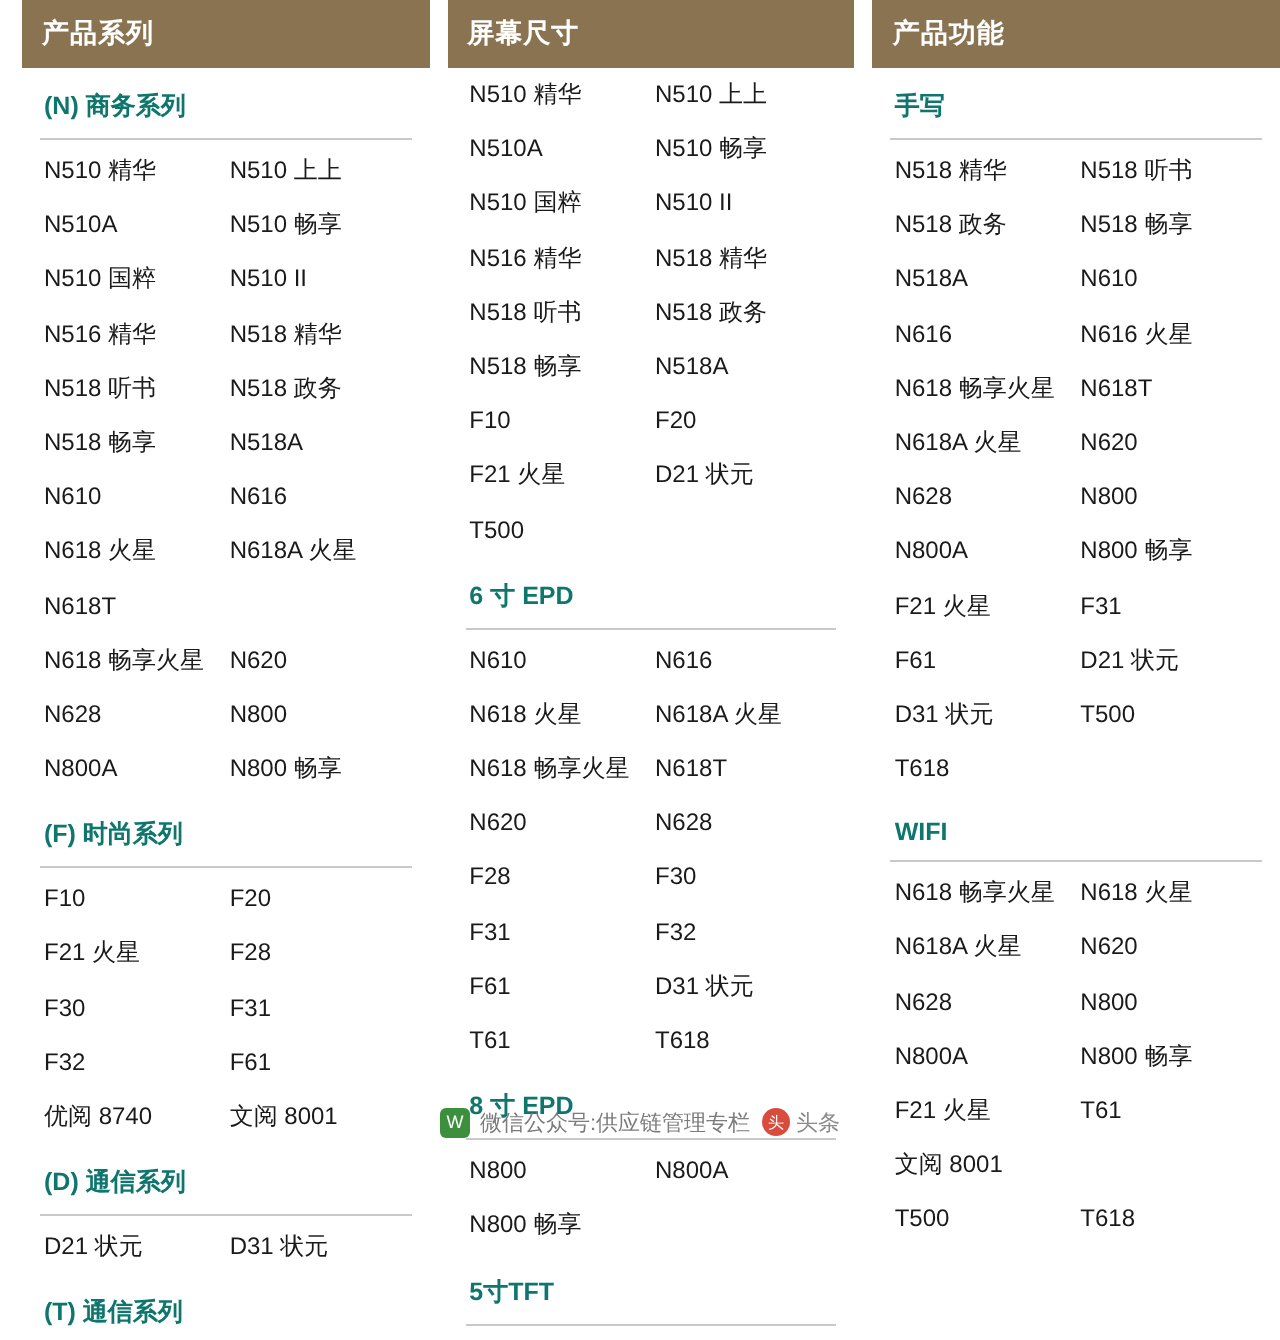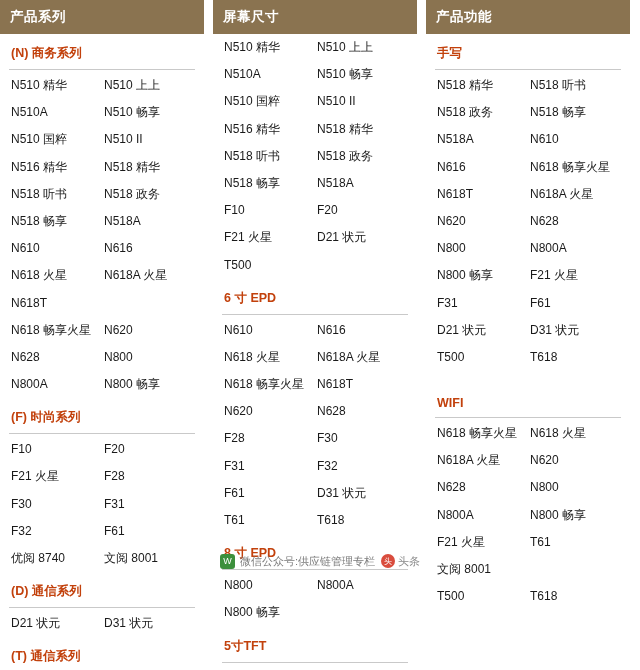--- a/index.html
+++ b/index.html
@@ -14,20 +14,21 @@
     position: relative;
     overflow: hidden;
   }
   .page {
     width: 640px;
     height: 576px;
     position: relative;
     display: flex;
     gap: 9px;
     box-sizing: border-box;
+    padding-left: 11px;
   }
   .column {
     width: 204px;
     box-sizing: border-box;
     display: flex;
     flex-direction: column;
   }
   .col-header {
     background: #8a7350;
     color: #ffffff;
@@ -45,21 +46,21 @@
     padding: 0 9px;
     box-sizing: border-box;
     background: #ffffff;
   }
   .group {
     margin: 0;
   }
   .group-title {
     font-weight: bold;
     font-size: 12.5px;
-    color: #c2410c;
+    color: #0f766e;
     padding: 11px 2px 7px 2px;
     border-bottom: 1px solid #c9c9c9;
     margin-bottom: 2px;
   }
   .items {
     display: flex;
     flex-wrap: wrap;
   }
   .item {
     width: 50%;
@@ -266,20 +267,21 @@
       <div class="group">
         <div class="group-title">手写</div>
         <div class="items">
           <div class="item">N518 精华</div>
           <div class="item">N518 听书</div>
           <div class="item">N518 政务</div>
           <div class="item">N518 畅享</div>
           <div class="item">N518A</div>
           <div class="item">N610</div>
           <div class="item">N616</div>
+          <div class="item">N616 火星</div>
           <div class="item">N618 畅享火星</div>
           <div class="item">N618T</div>
           <div class="item">N618A 火星</div>
           <div class="item">N620</div>
           <div class="item">N628</div>
           <div class="item">N800</div>
           <div class="item">N800A</div>
           <div class="item">N800 畅享</div>
           <div class="item">F21 火星</div>
           <div class="item">F31</div>

